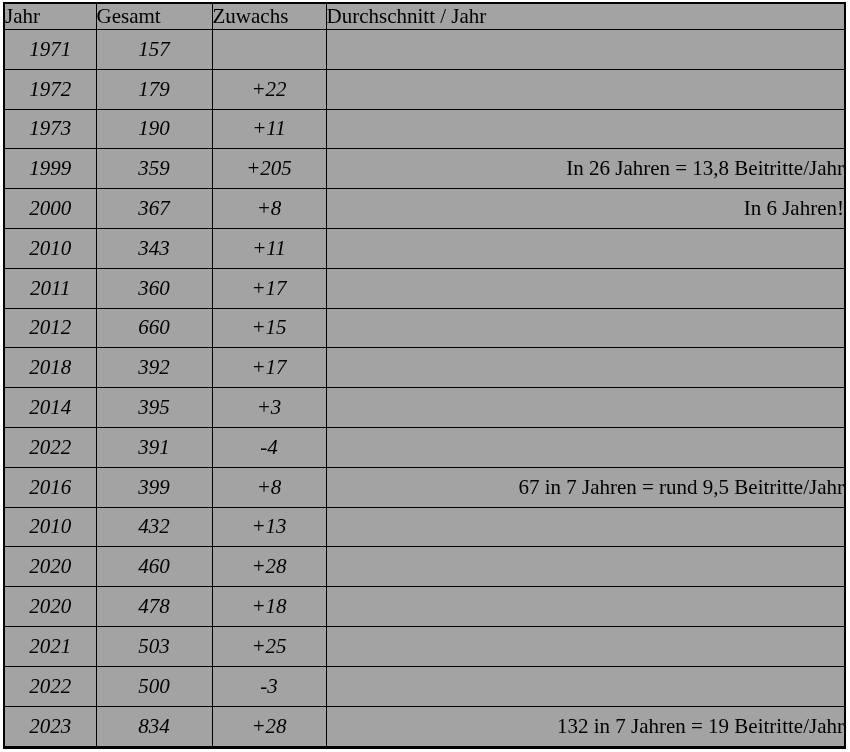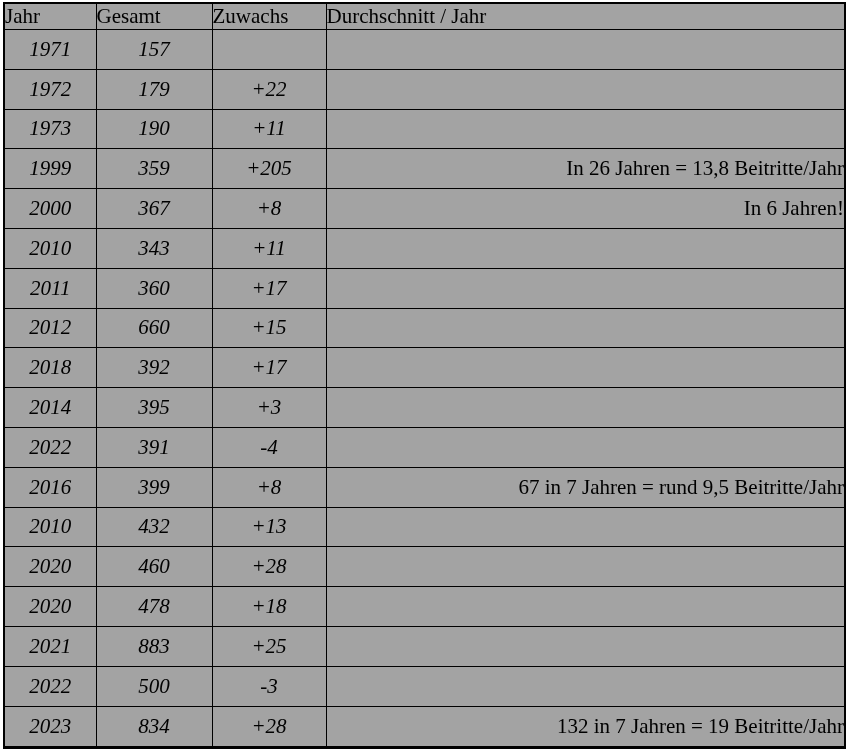--- a/index.html
+++ b/index.html
@@ -167,21 +167,21 @@
           <td class="cell-left"></td>
         </tr>
         <tr>
           <td class="cell-center">2020</td>
           <td class="cell-center">478</td>
           <td class="cell-center">+18</td>
           <td class="cell-left"></td>
         </tr>
         <tr>
           <td class="cell-center">2021</td>
-          <td class="cell-center">883</td>
+          <td class="cell-center">503</td>
           <td class="cell-center">+25</td>
           <td class="cell-left"></td>
         </tr>
         <tr>
           <td class="cell-center">2022</td>
           <td class="cell-center">500</td>
           <td class="cell-center">-3</td>
           <td class="cell-left"></td>
         </tr>
         <tr>

